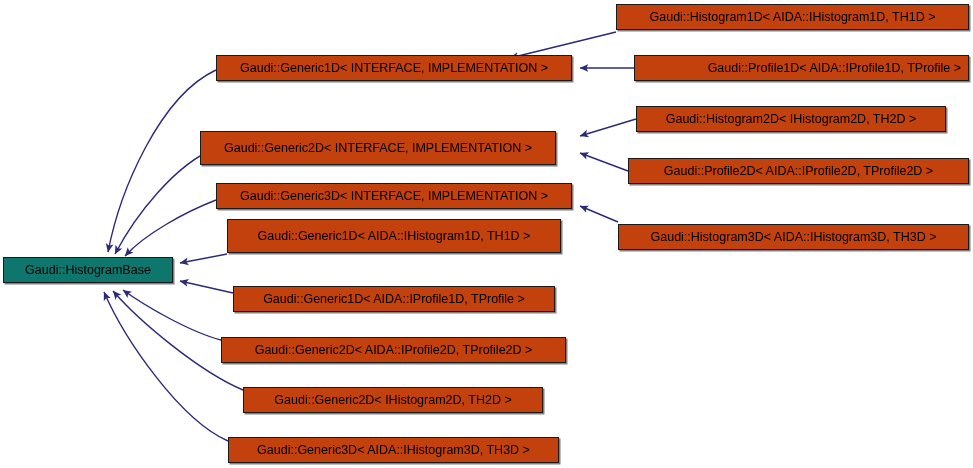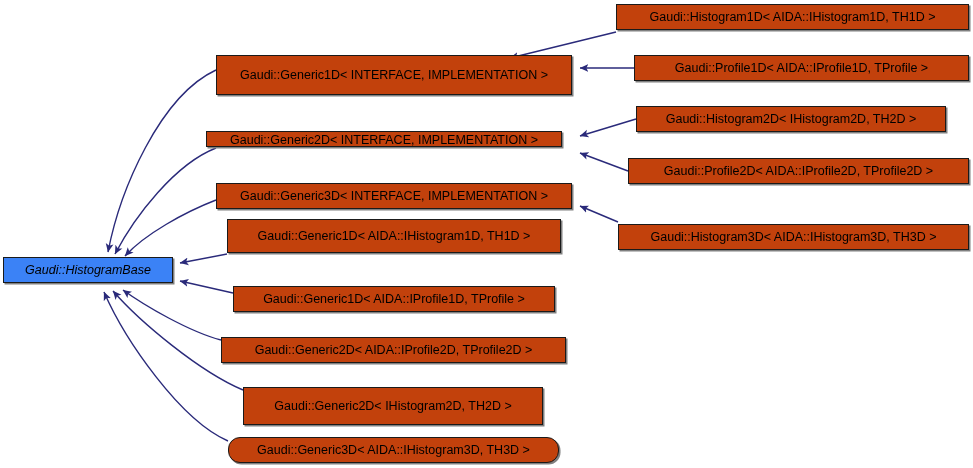--- a/index.html
+++ b/index.html
@@ -33,22 +33,21 @@
     font-size: 12.5px;
     line-height: 1;
     display: flex;
     align-items: center;
     justify-content: center;
     white-space: nowrap;
     letter-spacing: 0px;
     box-shadow: 1.5px 1.5px 0 0 #808080;
   }
   .node.root {
-    background: #3b82f6;
-    font-style: italic;
+    background: #0f766e;
   }
   .node-label {
     display: block;
     padding: 0 7px;
   }
 </style>
 </head>
 <body>
 
 <div id="diagram-root">
@@ -71,48 +70,48 @@
         <path d="M 634,68 L 580,68" fill="none" stroke="#2a2a7a" stroke-width="1.4" marker-end="url(#arrowhead)"></path>
         <path d="M 636,119 L 580,136" fill="none" stroke="#2a2a7a" stroke-width="1.4" marker-end="url(#arrowhead)"></path>
         <path d="M 628,171 L 580,153" fill="none" stroke="#2a2a7a" stroke-width="1.4" marker-end="url(#arrowhead)"></path>
         <path d="M 618,222 L 580,206" fill="none" stroke="#2a2a7a" stroke-width="1.4" marker-end="url(#arrowhead)"></path>
       </g>
   </svg>
   <div id="node-layer">
       <div class="node root" style="left: 3px; top: 257px; width: 170px; height: 26px;">
         <span class="node-label">Gaudi::HistogramBase</span>
       </div>
-      <div class="node" style="left: 216px; top: 55px; width: 356px; height: 40px;">
+      <div class="node" style="left: 216px; top: 55px; width: 356px; height: 26px;">
         <span class="node-label">Gaudi::Generic1D&lt; INTERFACE, IMPLEMENTATION &gt;</span>
       </div>
-      <div class="node" style="left: 206px; top: 131px; width: 356px; height: 16px; align-items: flex-end;">
+      <div class="node" style="left: 200px; top: 131px; width: 356px; height: 34px;">
         <span class="node-label">Gaudi::Generic2D&lt; INTERFACE, IMPLEMENTATION &gt;</span>
       </div>
       <div class="node" style="left: 216px; top: 183px; width: 356px; height: 26px;">
         <span class="node-label">Gaudi::Generic3D&lt; INTERFACE, IMPLEMENTATION &gt;</span>
       </div>
       <div class="node" style="left: 227px; top: 219px; width: 334px; height: 34px;">
         <span class="node-label">Gaudi::Generic1D&lt; AIDA::IHistogram1D, TH1D &gt;</span>
       </div>
       <div class="node" style="left: 233px; top: 286px; width: 322px; height: 26px; text-align: right;">
         <span class="node-label">Gaudi::Generic1D&lt; AIDA::IProfile1D, TProfile &gt;</span>
       </div>
       <div class="node" style="left: 221px; top: 337px; width: 345px; height: 26px;">
         <span class="node-label">Gaudi::Generic2D&lt; AIDA::IProfile2D, TProfile2D &gt;</span>
       </div>
-      <div class="node" style="left: 243px; top: 387px; width: 300px; height: 38px;">
+      <div class="node" style="left: 243px; top: 387px; width: 300px; height: 26px;">
         <span class="node-label">Gaudi::Generic2D&lt; IHistogram2D, TH2D &gt;</span>
       </div>
-      <div class="node" style="left: 228px; top: 437px; width: 331px; height: 26px; border-radius: 12px;">
+      <div class="node" style="left: 228px; top: 437px; width: 331px; height: 26px;">
         <span class="node-label">Gaudi::Generic3D&lt; AIDA::IHistogram3D, TH3D &gt;</span>
       </div>
       <div class="node" style="left: 616px; top: 4px; width: 353px; height: 26px;">
         <span class="node-label">Gaudi::Histogram1D&lt; AIDA::IHistogram1D, TH1D &gt;</span>
       </div>
-      <div class="node" style="left: 634px; top: 55px; width: 335px; height: 26px;">
+      <div class="node" style="left: 634px; top: 55px; width: 335px; height: 26px; justify-content: flex-end;">
         <span class="node-label">Gaudi::Profile1D&lt; AIDA::IProfile1D, TProfile &gt;</span>
       </div>
       <div class="node" style="left: 636px; top: 106px; width: 310px; height: 26px;">
         <span class="node-label">Gaudi::Histogram2D&lt; IHistogram2D, TH2D &gt;</span>
       </div>
       <div class="node" style="left: 628px; top: 158px; width: 341px; height: 26px; text-align: center;">
         <span class="node-label">Gaudi::Profile2D&lt; AIDA::IProfile2D, TProfile2D &gt;</span>
       </div>
       <div class="node" style="left: 618px; top: 224px; width: 351px; height: 26px;">
         <span class="node-label">Gaudi::Histogram3D&lt; AIDA::IHistogram3D, TH3D &gt;</span>

